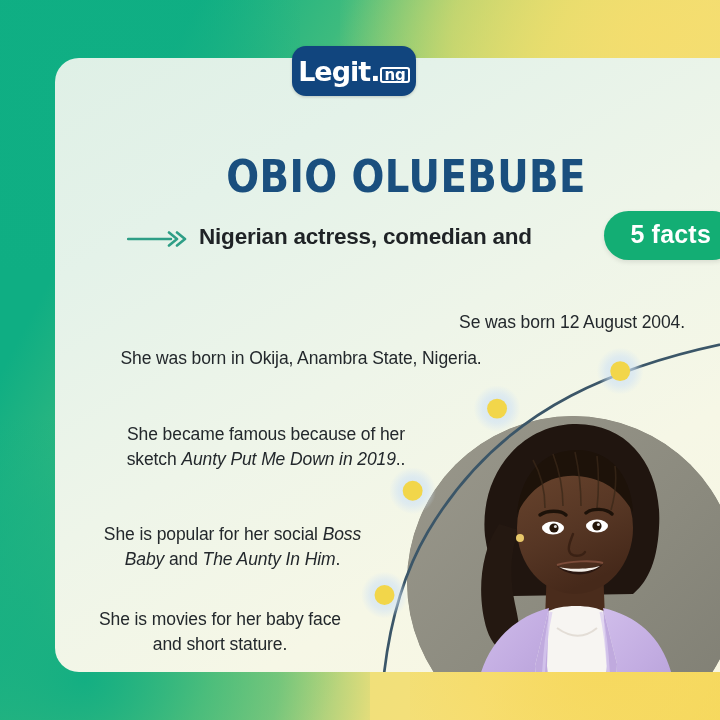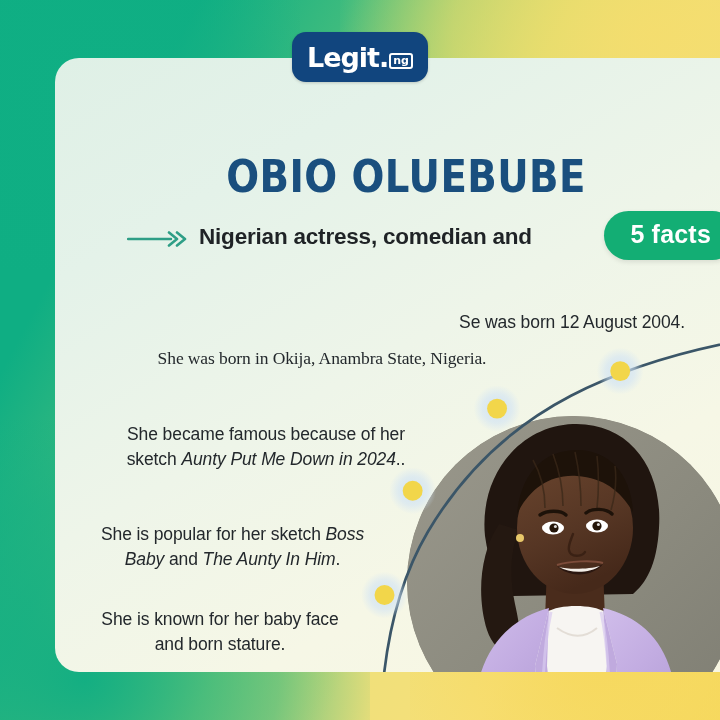--- a/index.html
+++ b/index.html
@@ -36,35 +36,35 @@
   .card{
     position:absolute;left:55px;top:58px;width:702px;height:614px;
     border-radius:24px;
     background:
       linear-gradient(150deg,#dff0e6 0%, #e4f2e9 22%, #eef5e9 48%, #f6f7e6 72%, #f8f6e2 100%);
     overflow:hidden;
   }
 
   
   .logo{
-    position:absolute;left:292px;top:32px;width:136px;height:50px;
+    position:absolute;left:292px;top:46px;width:124px;height:50px;
     background:#11457e;border-radius:14px;
     display:flex;align-items:center;justify-content:center;
     box-shadow:0 1px 3px rgba(0,0,0,.18);
     z-index:14;
   }
   .logo-text{
     color:#ffffff;font-weight:bold;font-size:27px;letter-spacing:-1px;
     font-family:"DejaVu Sans", sans-serif;
     display:flex;align-items:flex-end;line-height:1;
   }
   .logo-dot{font-size:27px;font-weight:bold;}
   .logo-ng{
     display:inline-block;border:2px solid #ffffff;border-radius:3px;
-    font-size:11px;line-height:10px;padding:1px 2px;margin-left:1px;
+    font-size:15px;line-height:10px;padding:1px 2px;margin-left:1px;
     margin-bottom:2px;font-weight:bold;letter-spacing:0;
     text-align:right;
   }
 
   
   .title{
     position:absolute;left:0;right:0;top:92px;text-align:center;
     color:#1a4f7e;
     font-family:"DejaVu Sans", sans-serif;
     font-weight:bold;font-size:45px;letter-spacing:.5px;
@@ -104,21 +104,21 @@
   .arc{position:absolute;left:0;top:0;width:720px;height:720px;z-index:8;pointer-events:none;}
 
   
   .fact{
     position:absolute;z-index:11;
     color:#23282c;font-size:17.5px;line-height:25px;
     letter-spacing:-.1px;
   }
   .fact i{font-style:italic;}
   .f0{left:300px;top:252px;width:330px;text-align:right;}
-  .f1{left:77px;top:288px;width:380px;text-align:center;font-family:Liberation Serif, serif;}
+  .f1{left:56px;top:288px;width:380px;text-align:center;}
   .f2{left:70px;top:364px;width:282px;text-align:center;}
   .f3{left:40px;top:464px;width:275px;text-align:center;}
   .f4{left:30px;top:549px;width:270px;text-align:center;}
 </style>
 </head>
 <body>
 
 <div class="stage">
   <div class="wash tl"></div>
   <div class="wash tr"></div>
@@ -272,25 +272,25 @@
       <g>
         <circle cx="277" cy="548" r="20" fill="url(#halo)"></circle>
         <circle cx="277" cy="548" r="8.5" fill="#f2d64a"></circle>
       </g>
     </svg>
 
     <div class="fact f0">Se was born 12 August 2004.</div>
 
     <div class="fact f1">She was born in Okija, Anambra State, Nigeria.</div>
 
-    <div class="fact f2"><span>She became famous because of her sketch </span><i>Aunty Put Me Down in 2024</i><span>..</span></div>
-
-    <div class="fact f3"><span>She is popular for her sketch </span><i>Boss Baby</i><span> and </span><i>The Aunty In Him</i><span>.</span></div>
-
-    <div class="fact f4">She is known for her baby face and born stature.</div>
+    <div class="fact f2"><span>She became famous because of her sketch </span><i>Aunty Put Me Down in 2019</i><span>..</span></div>
+
+    <div class="fact f3"><span>She is popular for her social </span><i>Boss Baby</i><span> and </span><i>The Aunty In Him</i><span>.</span></div>
+
+    <div class="fact f4">She is movies for her baby face and short stature.</div>
 
     <div class="badge">5 facts</div>
   </div>
 
   <div class="logo">
     <span class="logo-text">
         <span>Legit</span>
         <span class="logo-dot">.</span>
         <span class="logo-ng">ng</span>
       </span>

